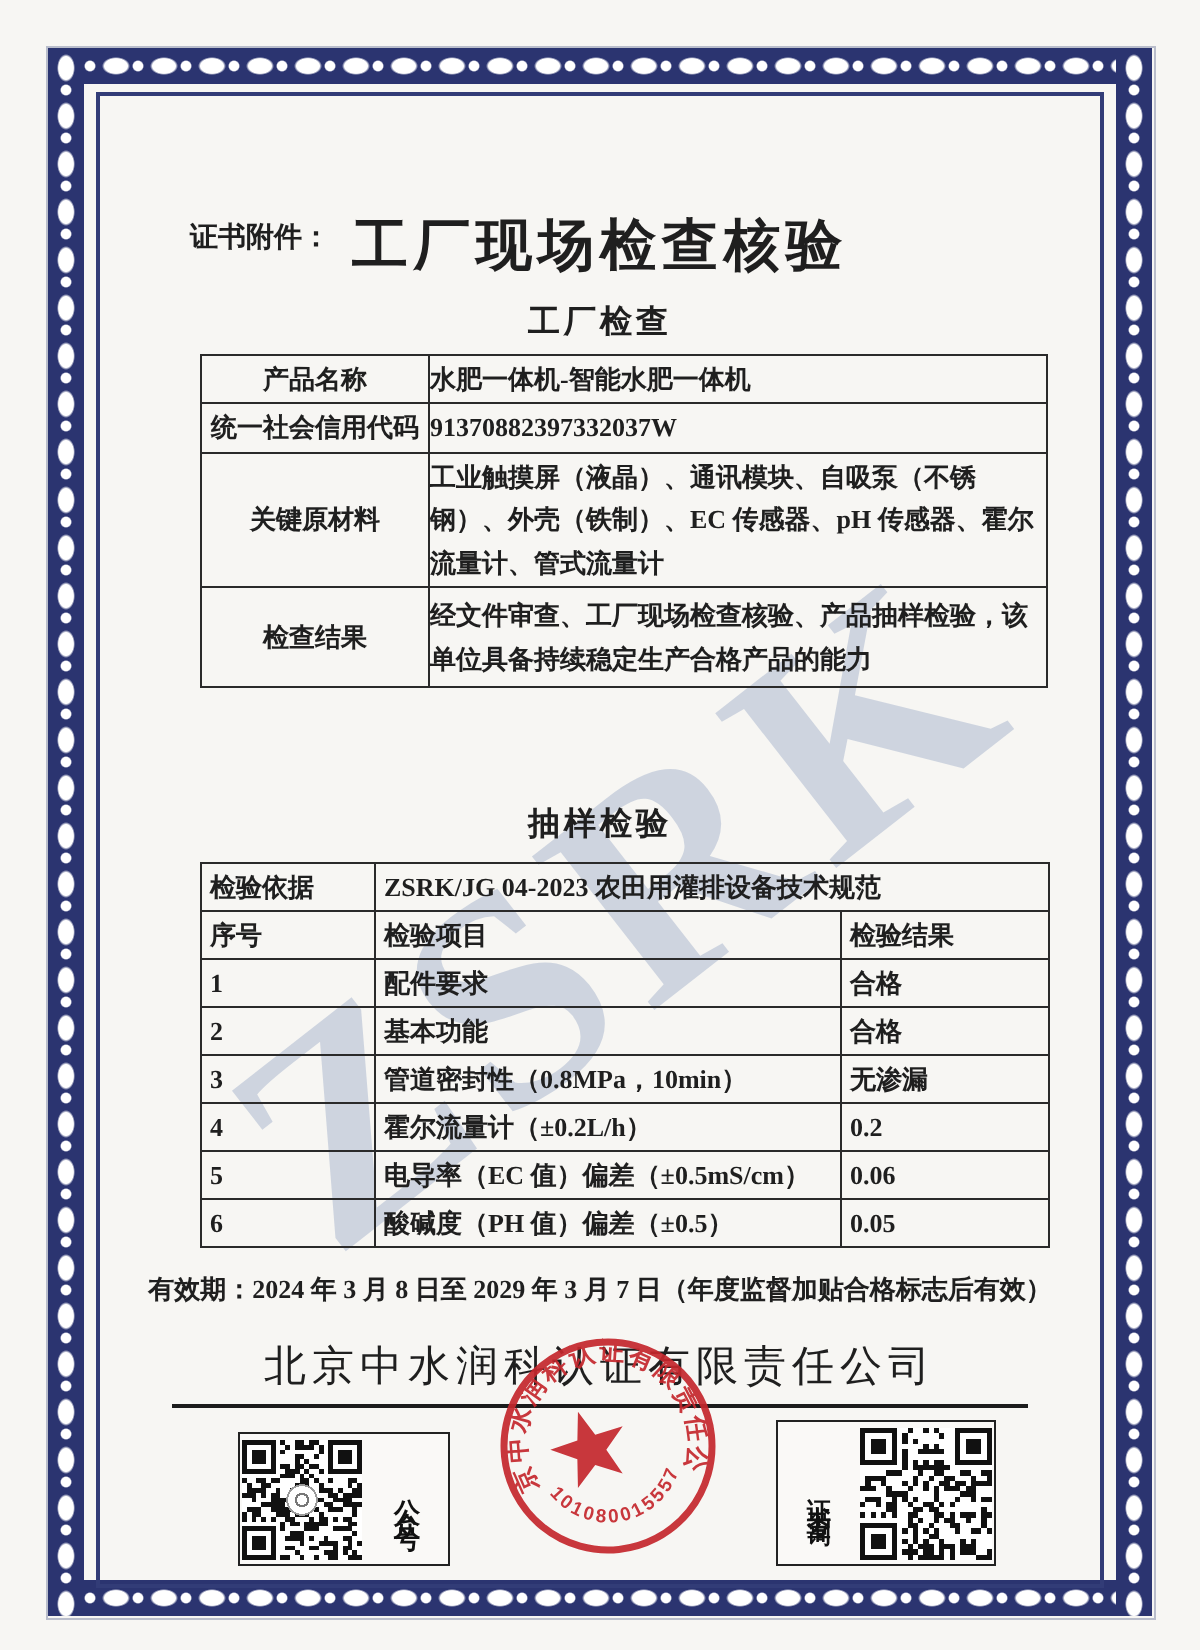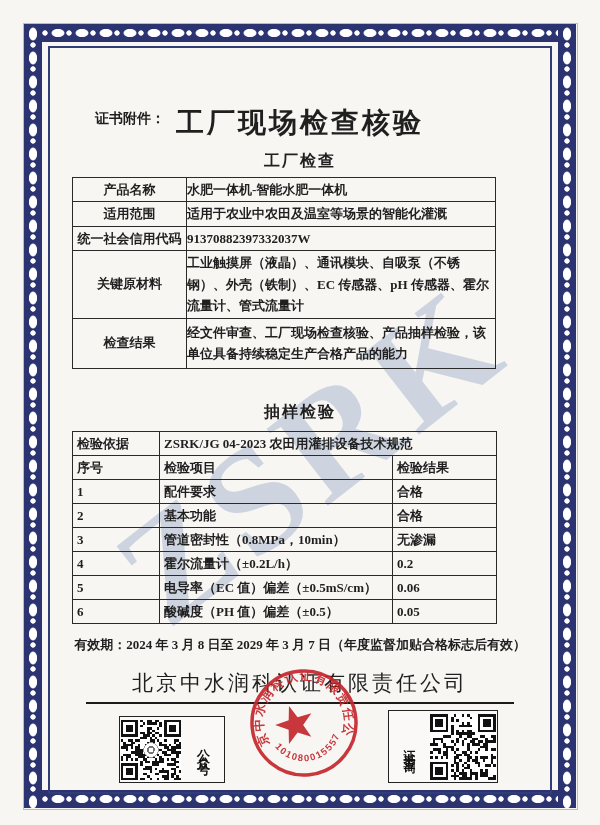--- a/index.html
+++ b/index.html
@@ -36,21 +36,21 @@
     pointer-events:none;user-select:none;line-height:1;
   }
   
   .attach{position:absolute;left:95px;top:76px;z-index:2;font-size:14px;font-weight:bold;margin-top:34px;}
   .title{position:absolute;left:0;top:104px;width:600px;z-index:2;text-align:center;
          font-size:28px;font-weight:bold;letter-spacing:3px;
          font-family:"Liberation Sans","DejaVu Sans",sans-serif;}
   .sec{position:absolute;left:0;width:600px;z-index:2;text-align:center;font-size:16px;font-weight:bold;letter-spacing:2px;}
   .sec1{top:151px;} .sec2{top:402px;}
   
-  table{border-collapse:collapse;table-layout:fixed;z-index:2;position:absolute;left:72px;width:424px;background:transparent;border-radius:19px;}
+  table{border-collapse:collapse;table-layout:fixed;z-index:2;position:absolute;left:100px;width:424px;background:transparent;border-radius:19px;}
   td{border:1px solid #2a2a2a;font-size:13px;padding:1px 4px;vertical-align:middle;font-weight:600;}
   .t1{top:177px;}
   .t1 td.lbl{width:109px;text-align:center;padding:1px 2px;}
   .t1 td.val{text-align:left;padding-left:0;line-height:1.65;}
   .t2{top:431px;}
   .t2 td{height:21px;}
   .small-row{height:22px;}
   .tall-row td{height:47px;}
   
   .validity{position:absolute;left:0;top:636px;width:600px;z-index:2;text-align:center;font-size:13px;font-weight:bold;}
@@ -82,24 +82,20 @@
 
   <div class="attach">证书附件：</div>
   <div class="title">工厂现场检查核验</div>
   <div class="sec sec1">工厂检查</div>
 
   <table class="t1">
     <tbody>
         <tr class="small-row">
       <td class="lbl">产品名称</td>
       <td class="val">水肥一体机-智能水肥一体机</td>
-    </tr>
-    <tr class="small-row">
-      <td class="lbl">适用范围</td>
-      <td class="val">适用于农业中农田及温室等场景的智能化灌溉</td>
     </tr>
     <tr class="small-row">
       <td class="lbl">统一社会信用代码</td>
       <td class="val">91370882397332037W</td>
     </tr>
     <tr class="tall-row">
       <td class="lbl">关键原材料</td>
       <td class="val">工业触摸屏（液晶）、通讯模块、自吸泵（不锈钢）、外壳（铁制）、EC 传感器、pH 传感器、霍尔流量计、管式流量计</td>
     </tr>
     <tr class="tall-row">

